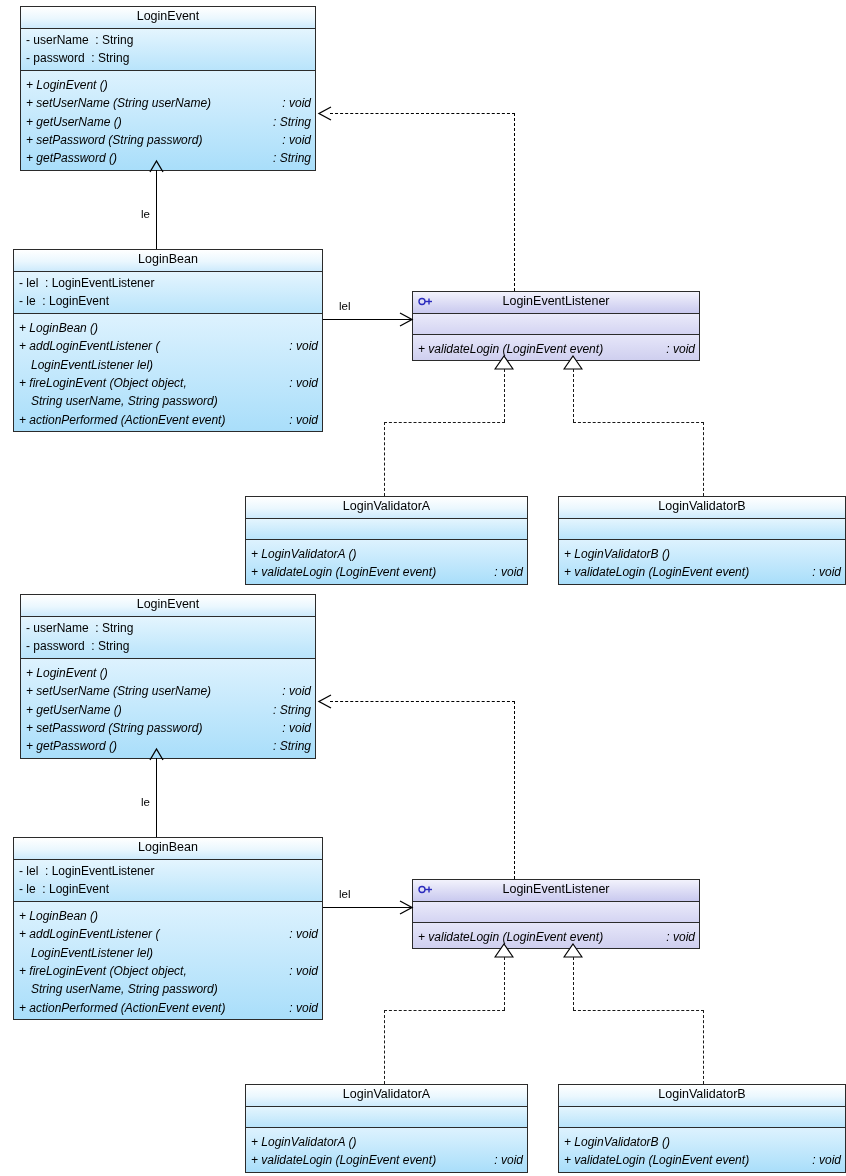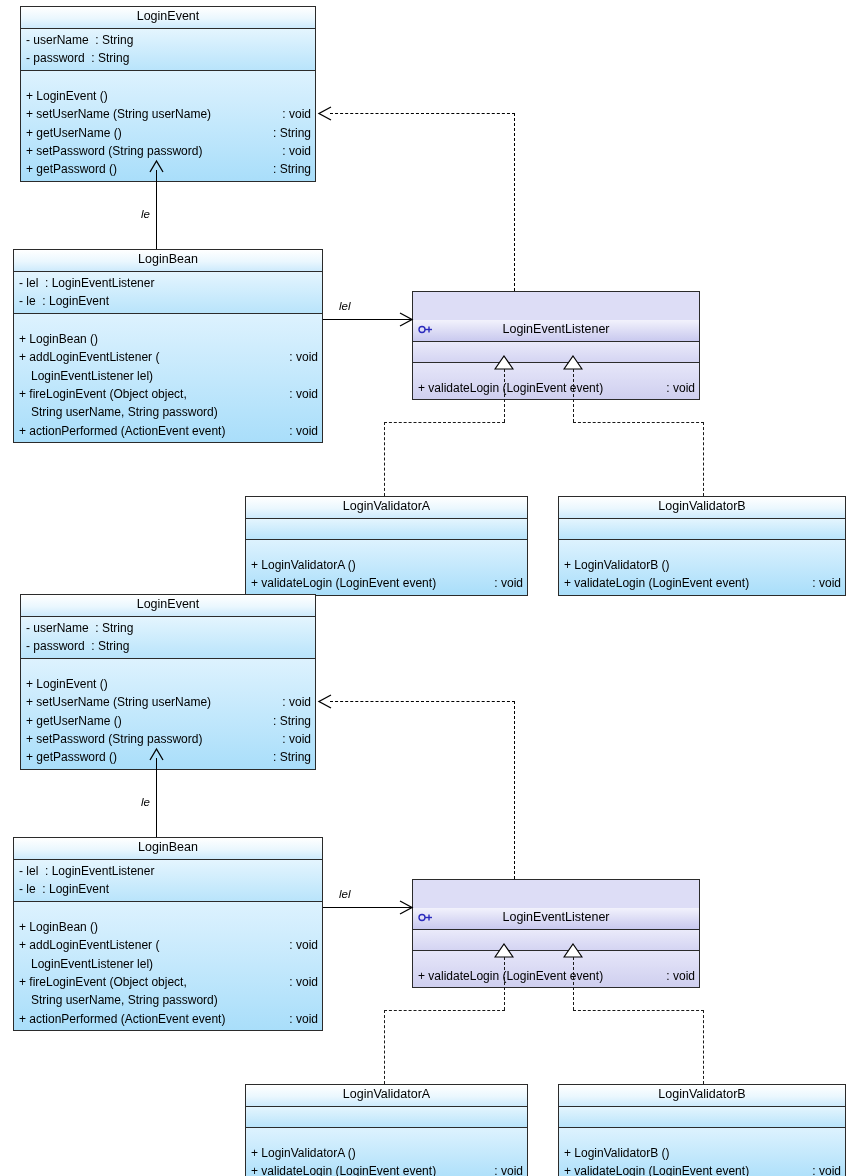--- a/index.html
+++ b/index.html
@@ -19,53 +19,53 @@
     background:linear-gradient(to bottom,#ffffff 0%,#eaf7fe 55%,#cdeafc 100%);
     position:relative;
   }
   .uml .attrs{
     border-bottom:1.3px solid #2b2b2b;
     background:linear-gradient(to bottom,#e4f5fe 0%,#b9e4fb 100%);
     padding:2px 0 2px 0;
   }
   .uml .ops{
     background:linear-gradient(to bottom,#ddf2fe 0%,#a9defa 100%);
-    padding:16px 0 2px 0;
+    padding:5px 0 2px 0;
+    font-style:italic;
   }
   .uml .empty{height:16px;}
   .row{
     font-size:12px;line-height:18.4px;height:18.4px;white-space:nowrap;
     position:relative;padding-left:5px;
   }
   .row .ret{position:absolute;right:4px;top:0;}
   .row.cont{padding-left:17px;}
 
   
   .uml.iface{background:#ddddf6;}
   .uml.iface .title{
     background:linear-gradient(to bottom,#f2f2fc 0%,#d9d9f4 60%,#c9c9ef 100%);
     border-bottom:1.3px solid #2b2b2b;
-    margin-top:28px;
   }
   .uml.iface .attrs{
     background:linear-gradient(to bottom,#eaeafa 0%,#d4d4f2 100%);
     border-bottom:1.3px solid #2b2b2b;
   }
   .uml.iface .ops{background:linear-gradient(to bottom,#e6e6f9 0%,#cfcfef 100%);}
   .iface-icon{position:absolute;left:4px;top:3px;width:18px;height:13px;}
 
   
   .ln{position:absolute;background:#000;}
   .hl{height:1.3px;}
   .vl{width:1.3px;}
   .dashH{position:absolute;height:0;border-top:1.4px dashed #000;}
   .dashV{position:absolute;width:0;border-left:1.4px dashed #000;}
   .dotH{position:absolute;height:0;border-top:1.4px dashed #1a1a1a;}
   .dotV{position:absolute;width:0;border-left:1.4px dashed #1a1a1a;}
-  .lbl{position:absolute;font-size:11.5px;line-height:13px;color:#000;white-space:nowrap;font-style:italic;}
+  .lbl{position:absolute;font-size:11.5px;line-height:13px;color:#000;white-space:nowrap;}
   .arrowhead{position:absolute;}
   .tri{position:absolute;}
 </style>
 </head>
 <body>
 
 <div id="stage">
     <div class="diagram" style="top:0px;">
       <div class="uml" style="left:20px;top:6px;width:296px;">
         <div class="title"><span>LoginEvent</span></div>

